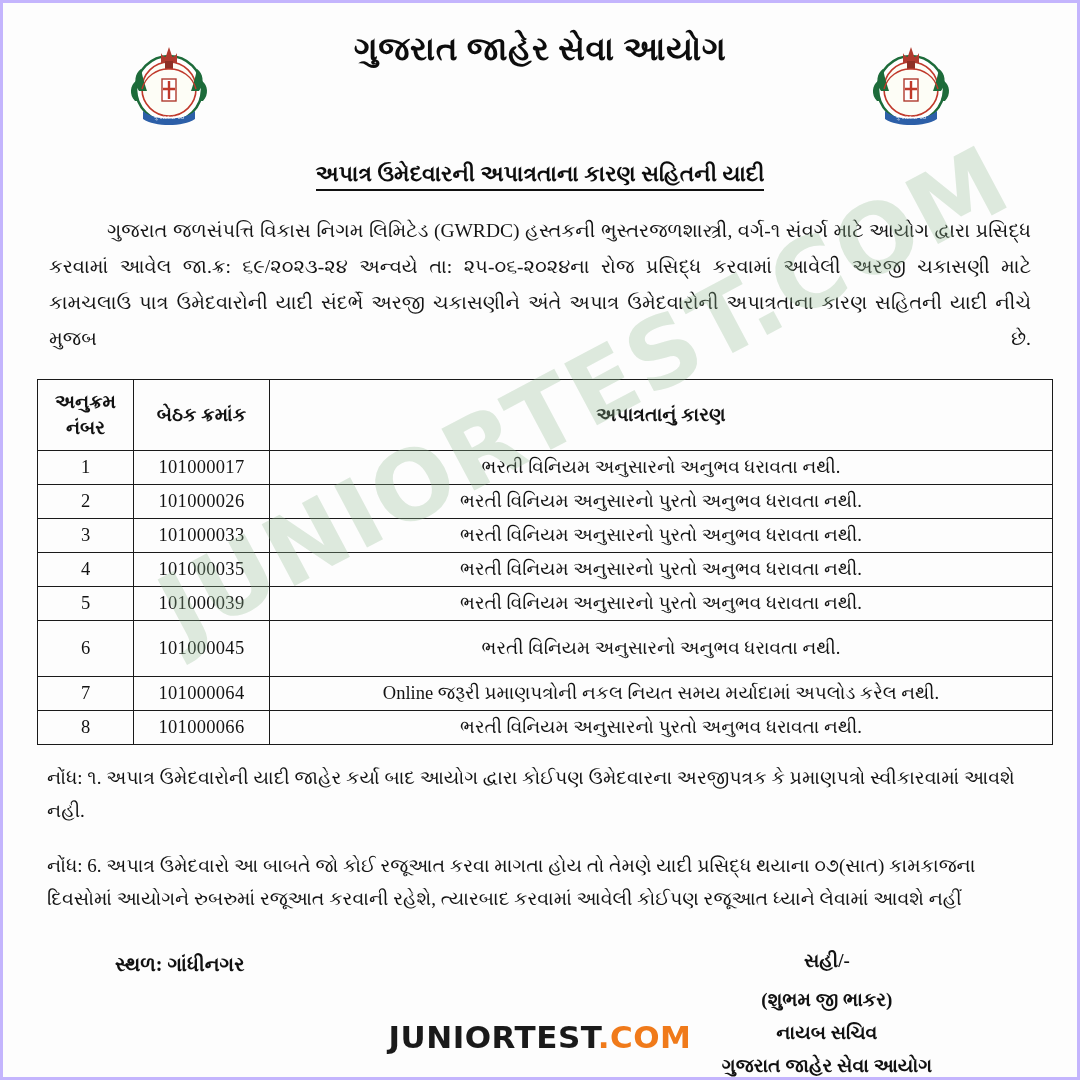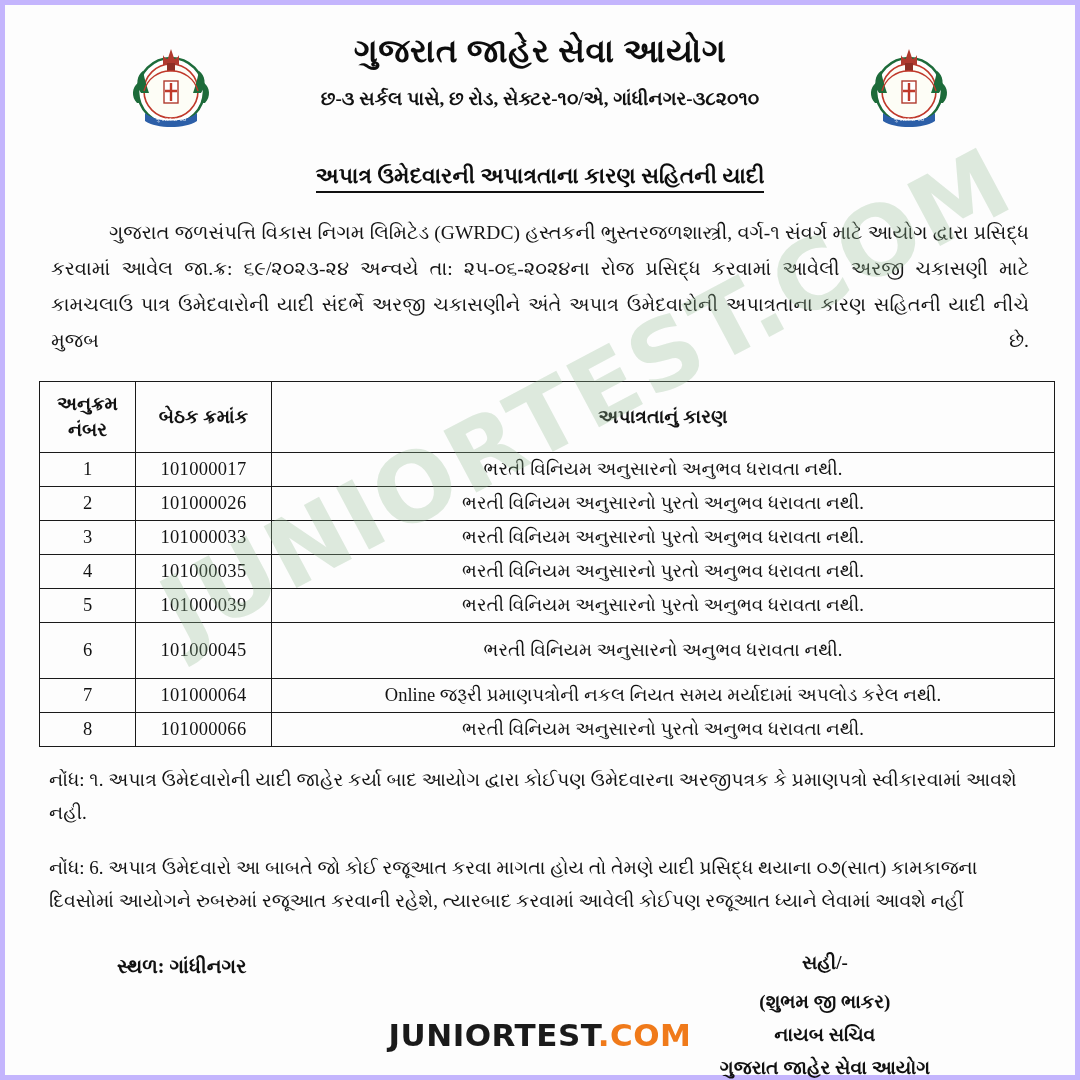--- a/index.html
+++ b/index.html
@@ -12,21 +12,21 @@
     background: #ffffff;
     font-family: "Liberation Serif", serif;
     color: #111111;
     overflow: hidden;
   }
   .page {
     position: relative;
     width: 1080px;
     height: 1080px;
     box-sizing: border-box;
-    border: 5px solid #c4b5fd;
+    border: 3px solid #c4b5fd;
     background: #fdfdfd;
   }
   .inner {
     position: absolute;
     top: 0; left: 0; right: 0; bottom: 0;
     padding: 14px 34px 10px 34px;
     box-sizing: border-box;
   }
   
   .header {
@@ -226,21 +226,20 @@
           </g>
           <rect x="41" y="40" width="14" height="22" fill="#ffffff" stroke="#b03a2e" stroke-width="1.4"></rect>
           <path d="M48 42 v18 M42 50 h12" stroke="#c0392b" stroke-width="2.4"></path>
           <path d="M22 72 C33 82 63 82 74 72 L74 80 C62 88 34 88 22 80 Z" fill="#2c5fa8"></path>
           <text x="48" y="80" font-family="DejaVu Sans, sans-serif" font-size="5.2" fill="#ffffff" text-anchor="middle">ગુજરાત રાજ્ય</text>
         </svg>
       </div>
 
       <div class="header-text">
         <div class="org-title">ગુજરાત જાહેર સેવા આયોગ</div>
-        <div class="org-address">છ-૩ સર્કલ પાસે, છ રોડ, સેક્ટર-૧૦/એ, ગાંધીનગર-૩૮૨૦૧૦</div>
       </div>
     </div>
 
     <div class="doc-title">
       <span class="u">અપાત્ર ઉમેદવારની અપાત્રતાના કારણ  સહિતની યાદી</span>
     </div>
 
     <div class="intro">ગુજરાત જળસંપત્તિ વિકાસ નિગમ લિમિટેડ (GWRDC) હસ્તકની ભુસ્તરજળશાસ્ત્રી, વર્ગ-૧ સંવર્ગ માટે આયોગ દ્વારા પ્રસિદ્ધ કરવામાં આવેલ જા.ક્ર: ૬૯/૨૦૨૩-૨૪ અન્વયે તા: ૨૫-૦૬-૨૦૨૪ના રોજ પ્રસિદ્ધ કરવામાં આવેલી અરજી ચકાસણી માટે કામચલાઉ પાત્ર ઉમેદવારોની યાદી સંદર્ભે અરજી ચકાસણીને અંતે અપાત્ર ઉમેદવારોની અપાત્રતાના કારણ સહિતની યાદી નીચે મુજબ છે.</div>
 
     <table class="list">

